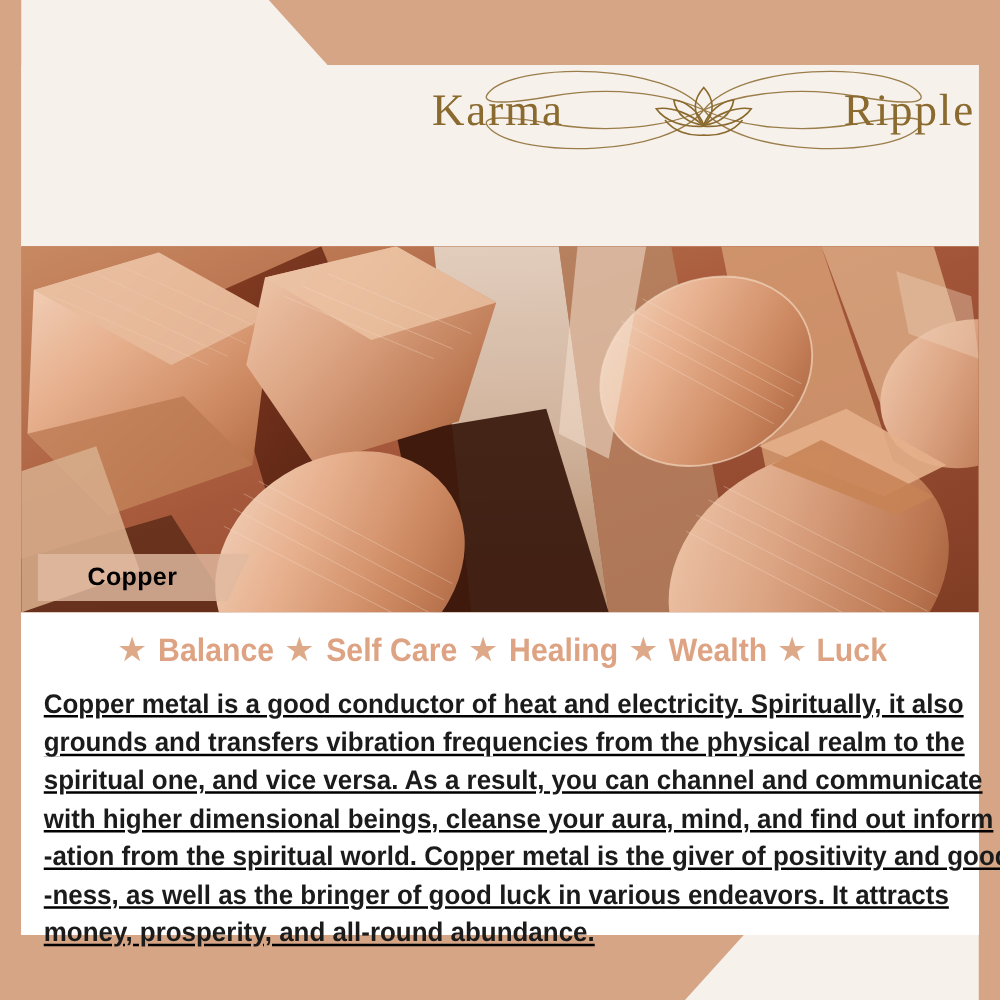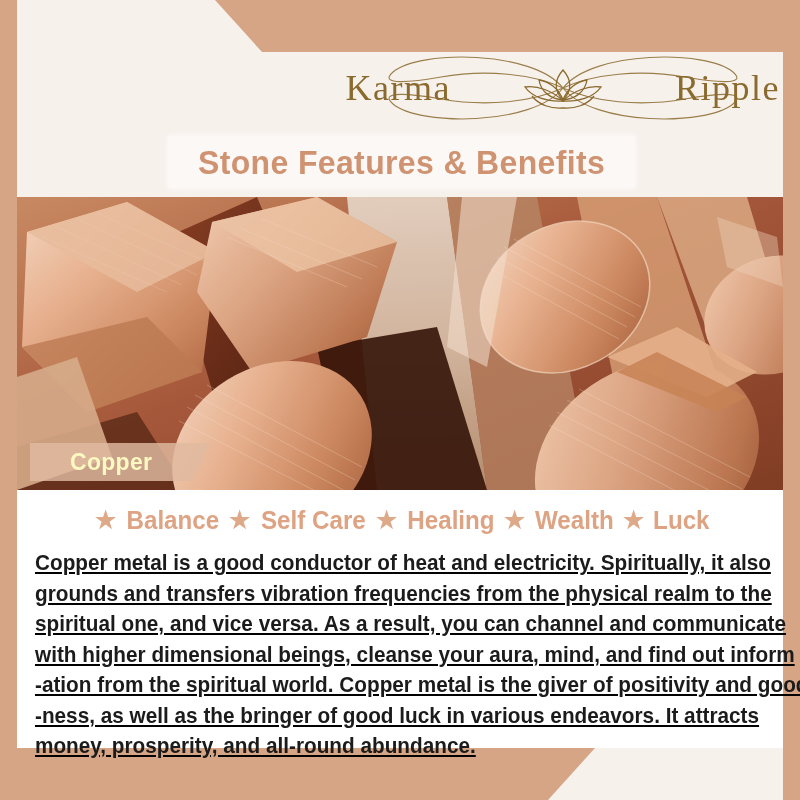--- a/index.html
+++ b/index.html
@@ -136,22 +136,22 @@
     padding: 0 58px 0 40px;
     display: flex;
     align-items: center;
     background: rgba(223,186,160,0.82);
     clip-path: polygon(0 0, 100% 0, calc(100% - 18px) 100%, 0 100%);
     z-index: 4;
   }
   .label-bar span {
     font-family: "Liberation Sans", sans-serif;
     font-weight: bold;
-    font-size: 23px;
-    color: #fef9c3;
+    font-size: 20px;
+    color: #000000;
     letter-spacing: 0.3px;
   }
 
   
   .content {
     position: absolute;
     left: 0;
     top: 438px;
     width: 766px;
     height: 258px;
@@ -224,23 +224,20 @@
           <path d="M262 48 C 274 47, 284 40, 286 28 C 276 29, 266 37, 262 48 Z"></path>
           <path d="M262 49 C 246 50, 231 45, 224 35 C 236 33, 252 39, 262 49 Z"></path>
           <path d="M262 49 C 278 50, 293 45, 300 35 C 288 33, 272 39, 262 49 Z"></path>
           <path d="M231 44 C 238 53, 250 57, 262 56 C 274 57, 286 53, 293 44"></path>
         </g>
         <text class="logo-text" x="150" y="48" text-anchor="end">Karma</text>
         <text class="logo-text" x="374" y="48" text-anchor="start">Ripple</text>
       </svg>
     </div>
 
-    <div class="title-banner">
-      <div class="title-text">Stone Features &amp; Benefits</div>
-    </div>
 
     <div class="photo">
       <svg viewBox="0 0 766 293" preserveAspectRatio="none" aria-hidden="true">
         <defs>
           <linearGradient id="bgG" x1="0" y1="0" x2="1" y2="1">
             <stop offset="0%" stop-color="#c98b63"></stop>
             <stop offset="45%" stop-color="#a5573a"></stop>
             <stop offset="100%" stop-color="#7d3a22"></stop>
           </linearGradient>
           <linearGradient id="rodG" x1="0" y1="0" x2="1" y2="0.6">

